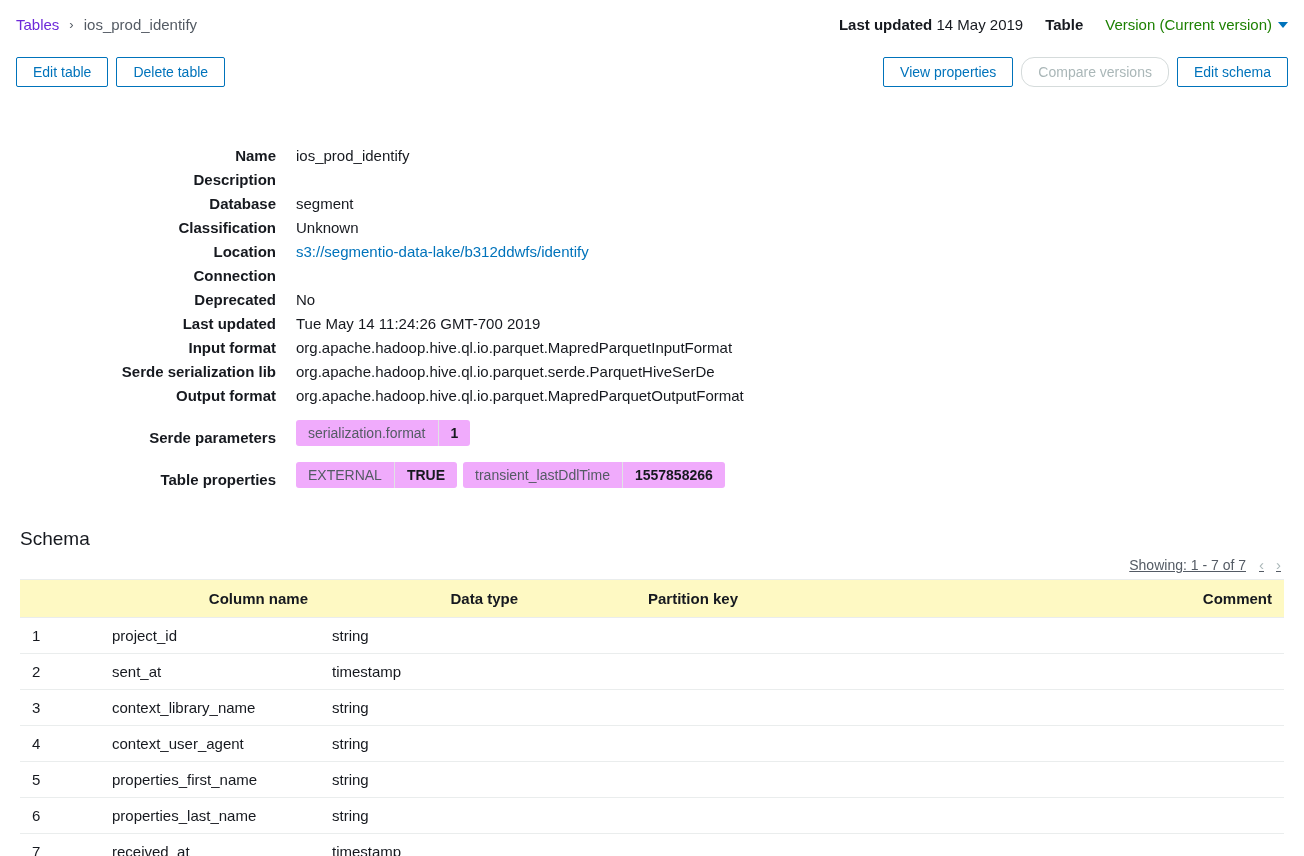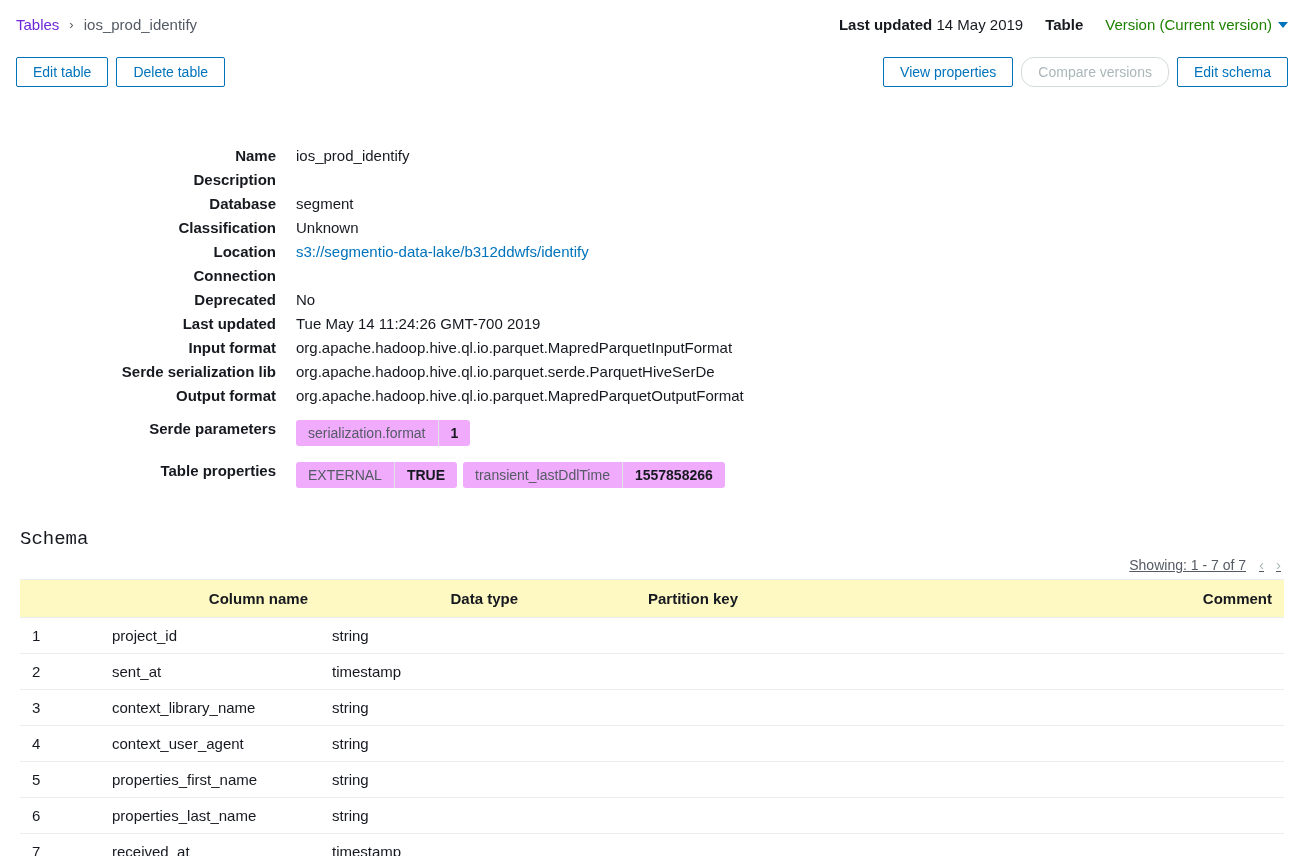--- a/index.html
+++ b/index.html
@@ -58,21 +58,21 @@
     }
     .btn-blue { color: #0073bb; border-color: #0073bb; }
     .btn-disabled { color: #aab7b8; border-color: #d5dbdb; cursor: default; border-radius: 13px; }
     .details-block {
       max-width: 900px;
       margin-left: 70px;
       margin-bottom: 40px;
     }
     .detail-row {
       display: flex;
-      align-items: flex-start;
+      align-items: flex-end;
       margin-bottom: 7px;
     }
     .detail-label {
       width: 210px;
       text-align: right;
       font-weight: 700;
       padding-right: 20px;
       font-size: 15px;
     }
     .detail-value { font-size: 15px; color: #16191f; }
@@ -82,21 +82,21 @@
       display: flex;
       background: #f0abfc;
       border-radius: 3px;
       overflow: hidden;
       font-size: 14px;
     }
     .tag-kv .k { padding: 5px 12px; color: #545b64; }
     .tag-kv .v { padding: 5px 12px; font-weight: 700; border-left: 1px solid #e0e3e3; }
     .param-row { margin-top: 16px; }
     .schema-section { margin: 0 4px; }
-    .schema-title { font-size: 19px; font-weight: 400; margin-bottom: 6px; font-family: Liberation Mono, monospace; }
+    .schema-title { font-size: 19px; font-weight: 400; margin-bottom: 6px; }
     .schema-topbar {
       display: flex;
       justify-content: flex-end;
       align-items: center;
       gap: 10px;
       margin-bottom: 6px;
       font-size: 14px;
       color: #545b64;
       text-decoration: underline;
     }

